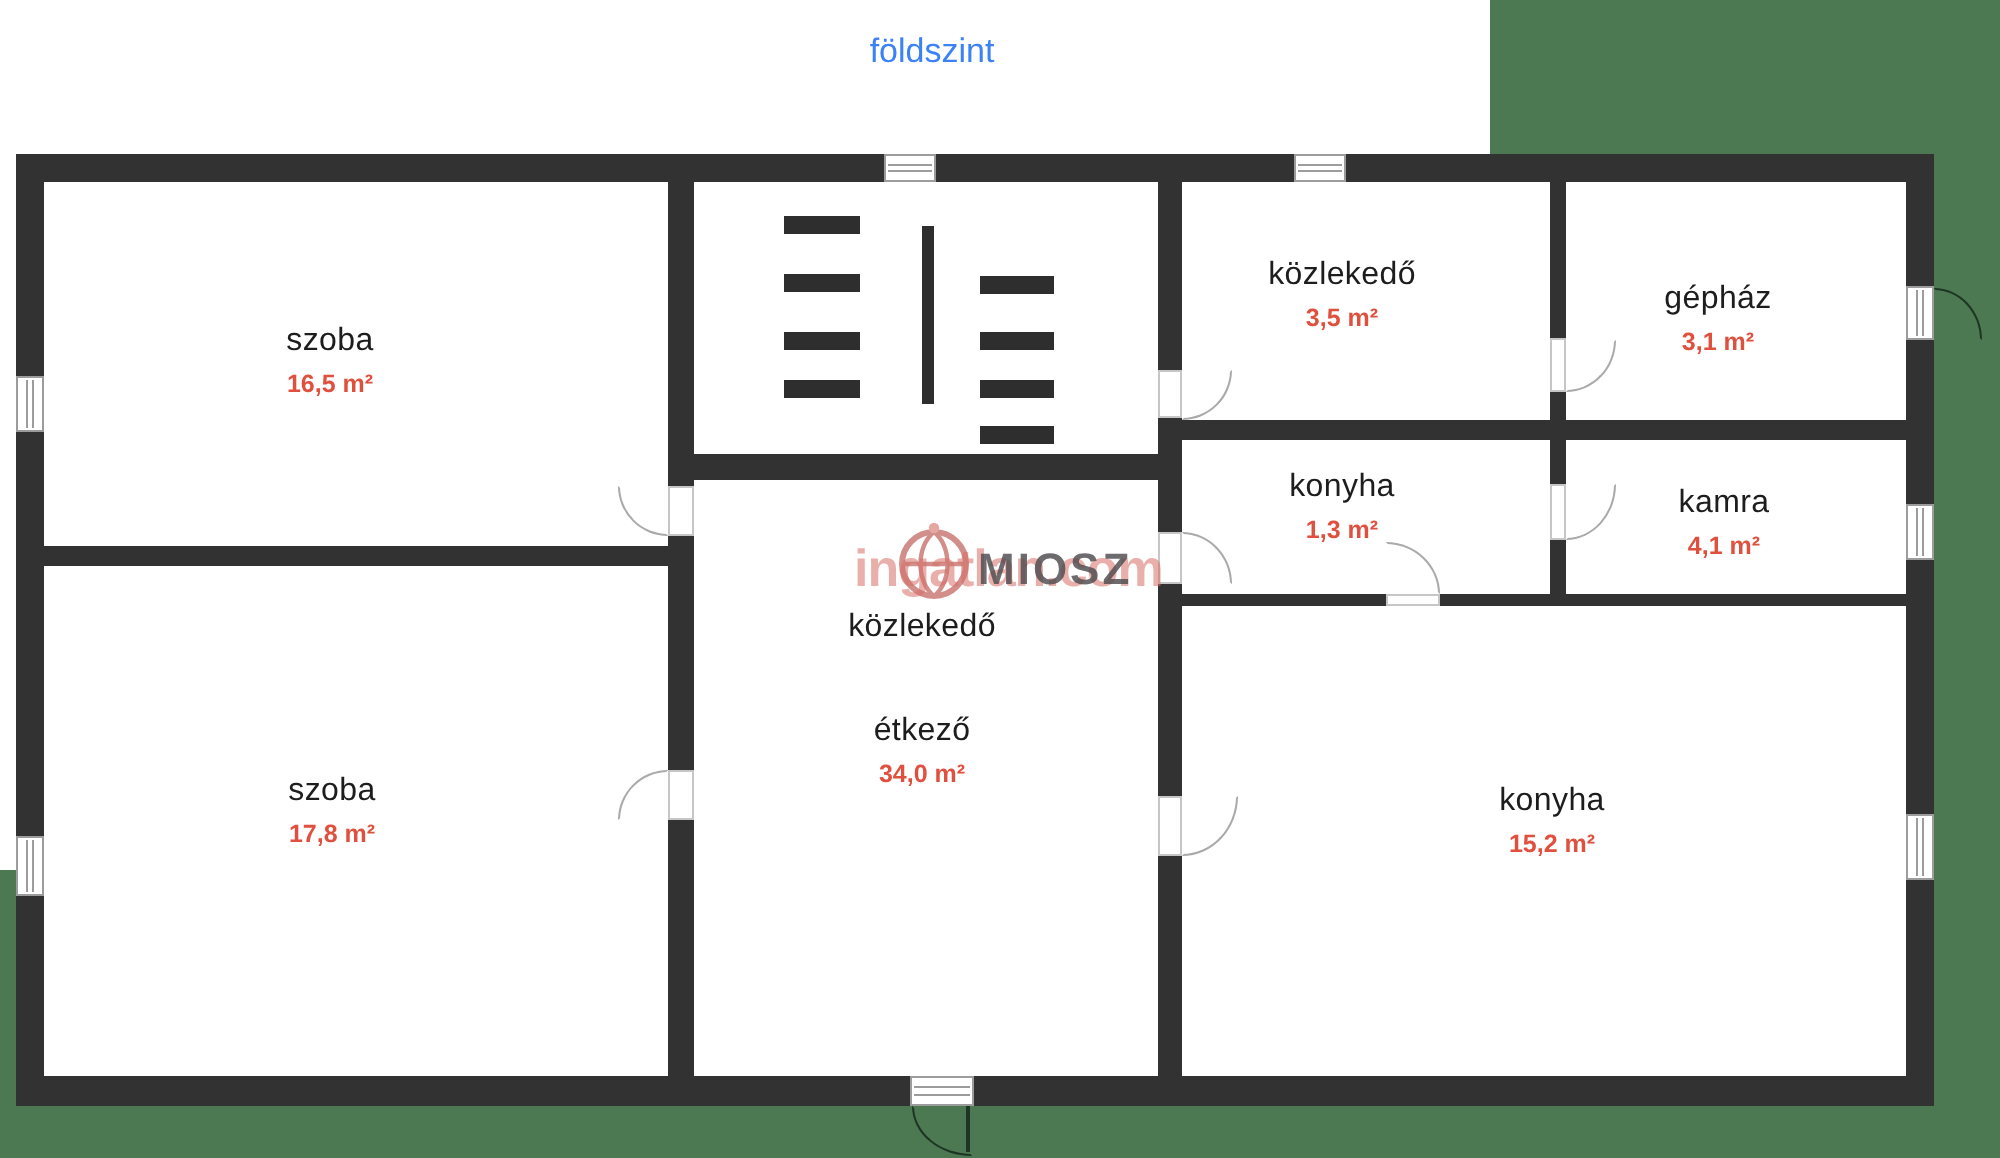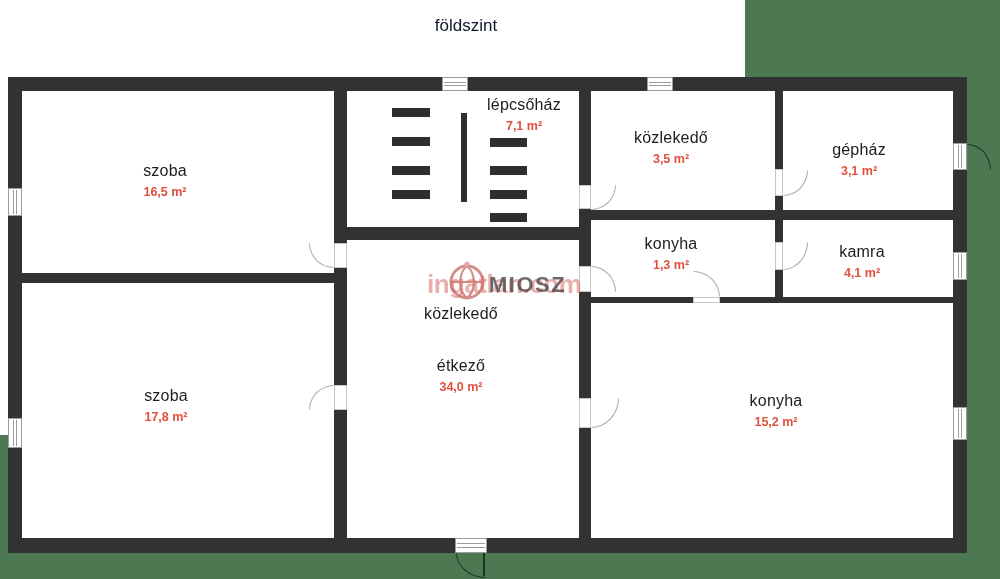--- a/index.html
+++ b/index.html
@@ -19,21 +19,21 @@
   .arc.tl{border-top-left-radius:100%;border-top-color:#a9a9a9;border-left-color:#a9a9a9}
   .arc.tr{border-top-right-radius:100%;border-top-color:#a9a9a9;border-right-color:#a9a9a9}
   .arc.bl{border-bottom-left-radius:100%;border-bottom-color:#a9a9a9;border-left-color:#a9a9a9}
   .arc.br{border-bottom-right-radius:100%;border-bottom-color:#a9a9a9;border-right-color:#a9a9a9}
   .arc.ext{background:transparent}
   .arc.ext.bl{border-bottom-color:#1e3524;border-left-color:#1e3524}
   .arc.ext.tr{border-top-color:#1e3524;border-right-color:#1e3524}
   .rlabel{position:absolute;transform:translateX(-50%);text-align:center;white-space:nowrap;color:#1d1d1d}
   .rname{font-size:16px;font-weight:500;letter-spacing:.2px}
   .rarea{margin-top:5px;font-size:12.5px;font-weight:600;color:#e0503e}
-  #title{position:absolute;left:466px;top:16px;transform:translateX(-50%);font-size:17px;font-weight:500;color:#0f172a}
+  #title{position:absolute;left:466px;top:16px;transform:translateX(-50%);font-size:17px;font-weight:500;color:#3b82f6}
   #wm-brand{position:absolute;left:427px;top:269px;font-size:26px;font-weight:700;letter-spacing:-.5px;color:rgba(214,110,102,.55)}
   #wm-org{position:absolute;left:489px;top:272px;font-size:22px;font-weight:800;letter-spacing:1.5px;color:rgba(78,74,78,.82)}
   #wm-globe{position:absolute;left:446px;top:260px;opacity:.6}
 </style>
 </head>
 <body>
 
 <div id="stage">
 
   <div class="green" style="left:745px;top:0;width:255px;height:579px"></div>
@@ -93,24 +93,20 @@
   <div class="arc ext tr" style="left:967px;top:144px;width:24px;height:26px"></div>
 
   <div class="rlabel" style="left:165px;top:162px">
     <div class="rname">szoba</div>
     <div class="rarea">16,5 m²</div>
   </div>
   <div class="rlabel" style="left:166px;top:387px">
     <div class="rname">szoba</div>
     <div class="rarea">17,8 m²</div>
   </div>
-  <div class="rlabel" style="left:524px;top:96px">
-    <div class="rname">lépcsőház</div>
-    <div class="rarea">7,1 m²</div>
-  </div>
   <div class="rlabel" style="left:461px;top:305px">
     <div class="rname">közlekedő</div>
   </div>
   <div class="rlabel" style="left:461px;top:357px">
     <div class="rname">étkező</div>
     <div class="rarea">34,0 m²</div>
   </div>
   <div class="rlabel" style="left:671px;top:129px">
     <div class="rname">közlekedő</div>
     <div class="rarea">3,5 m²</div>

